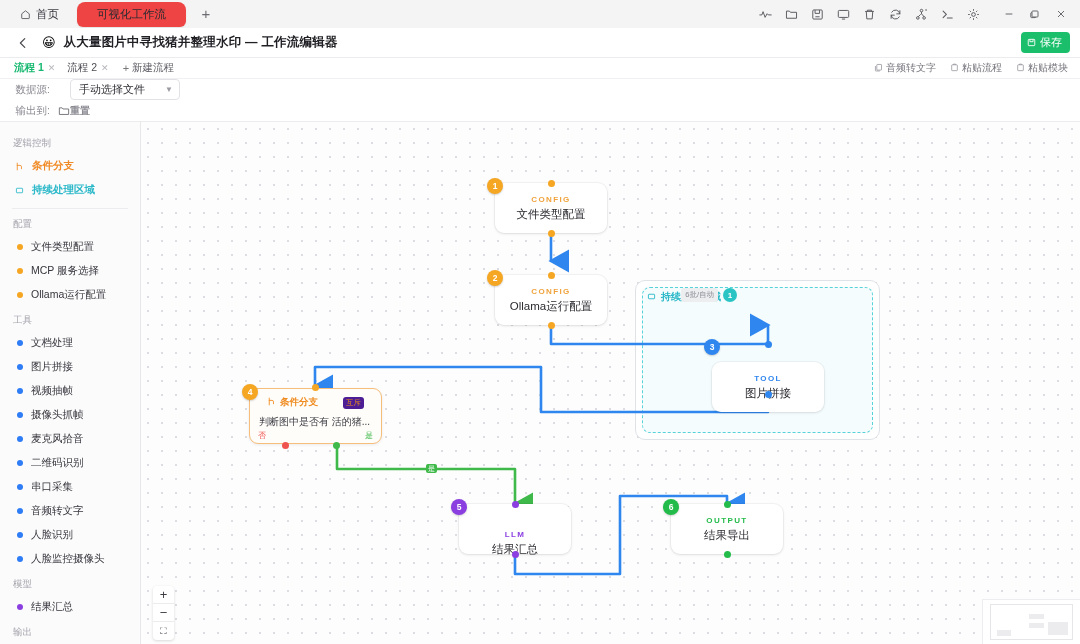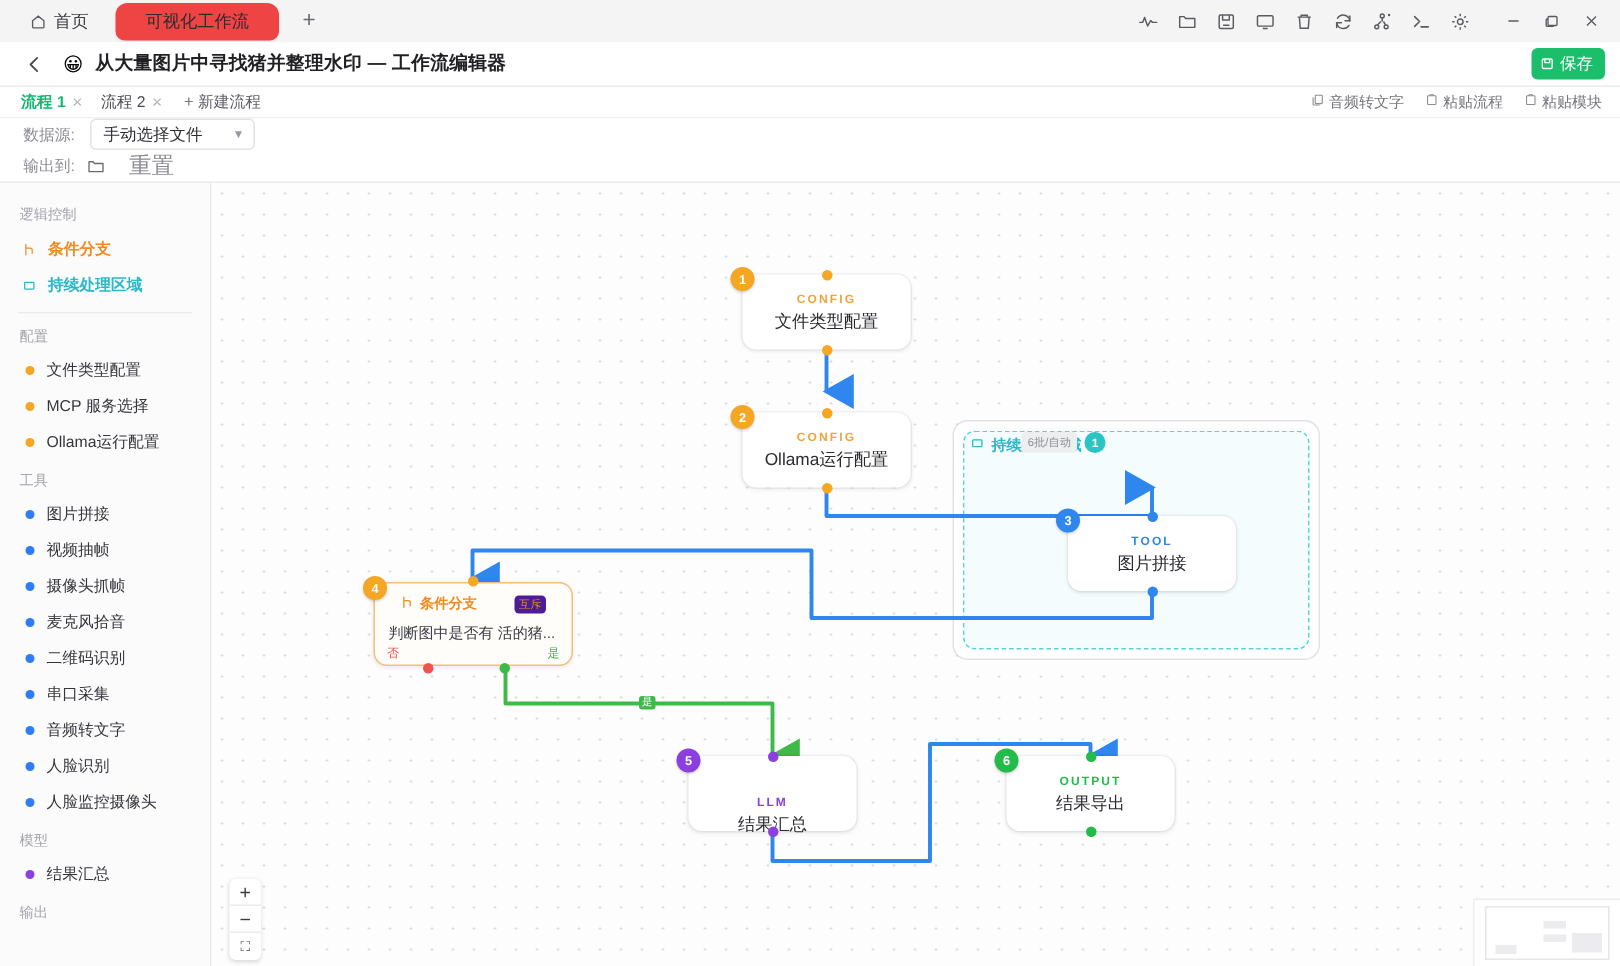--- a/index.html
+++ b/index.html
@@ -87,33 +87,33 @@
 
   
   .srcrow, .outrow {
     position: absolute; left: 0; width: 1080px; height: 21px;
     background: #ffffff; display: flex; align-items: center; font-size: 10.5px;
   }
   .srcrow { top: 79px; }
   .outrow { top: 100px; border-bottom: 1px solid #ececee; height: 22px; }
   .fieldlbl { width: 46px; text-align: right; color: #8c8c94; margin-left: 4px; }
   .select-box {
-    margin-left: 10px; display: flex; align-items: center; gap: 20px;
+    margin-left: 20px; display: flex; align-items: center; gap: 20px;
     font-size: 11px; color: #2e2e34; background: #fff;
     border: 1px solid #e2e2e6; border-radius: 4px; padding: 2px 6px 2px 8px;
     min-width: 96px;
   }
   .select-box .chev { color: #9a9aa2; font-size: 8px; }
   .path-input {
     margin-left: 10px; width: 295px; border: 1px solid #e2e2e6;
     border-radius: 4px; background: #fff; font-size: 11px; color: #2e2e34;
     padding: 2px 6px; height: 16px; line-height: 12px;
   }
   .folder-ico { margin-left: 8px; color: #6b6b73; display:flex; }
-  .reset-lbl { margin-left: 16px; color: #8c8c94; font-size: 15px; }
+  .reset-lbl { color: #8c8c94; font-size: 10px; font-weight: bold; }
 
   
   .sidebar {
     position: absolute; left: 0; top: 122px; width: 141px; height: 522px;
     background: #fbfbfc; border-right: 1px solid #e8e8ea;
     overflow: hidden; padding-top: 8px;
   }
   .sb-group-title {
     font-size: 9.5px; color: #a3a3ab; padding: 7px 0 4px 13px;
   }
@@ -436,20 +436,24 @@
       <span>MCP 服务选择</span>
     </div>
     <div class="sb-item">
       <span class="dot" style="background:#f5a623"></span>
       <span>Ollama运行配置</span>
     </div>
 
     <div class="sb-group-title">工具</div>
     <div class="sb-item">
       <span class="dot" style="background:#2f7df6"></span>
+      <span>文档处理</span>
+    </div>
+    <div class="sb-item">
+      <span class="dot" style="background:#2f7df6"></span>
       <span>图片拼接</span>
     </div>
     <div class="sb-item">
       <span class="dot" style="background:#2f7df6"></span>
       <span>视频抽帧</span>
     </div>
     <div class="sb-item">
       <span class="dot" style="background:#2f7df6"></span>
       <span>摄像头抓帧</span>
     </div>
@@ -538,21 +542,21 @@
       <div class="port" style="left:407px; top:108px; background:#f5a623;"></div>
 
       <div class="node n-config" style="left:354px; top:153px; width:112px; height:50px;">
         <div class="ntype">CONFIG</div>
         <div class="nname">Ollama运行配置</div>
       </div>
       <div class="badge" style="left:346px; top:148px; background:#f5a623;">2</div>
       <div class="port" style="left:407px; top:150px; background:#f5a623;"></div>
       <div class="port" style="left:407px; top:200px; background:#f5a623;"></div>
 
-      <div class="node n-tool" style="left:571px; top:222px; width:112px; height:50px;">
+      <div class="node n-tool" style="left:571px; top:240px; width:112px; height:50px;">
         <div class="ntype">TOOL</div>
         <div class="nname">图片拼接</div>
       </div>
       <div class="badge" style="left:563px; top:217px; background:#2f86ef;">3</div>
       <div class="port" style="left:624px; top:219px; background:#2f86ef;"></div>
       <div class="port" style="left:624px; top:269px; background:#2f86ef;"></div>
 
       <div class="node-cond" style="left:108px; top:266px; width:133px; height:56px;">
         <div class="cond-head">
           <span>

